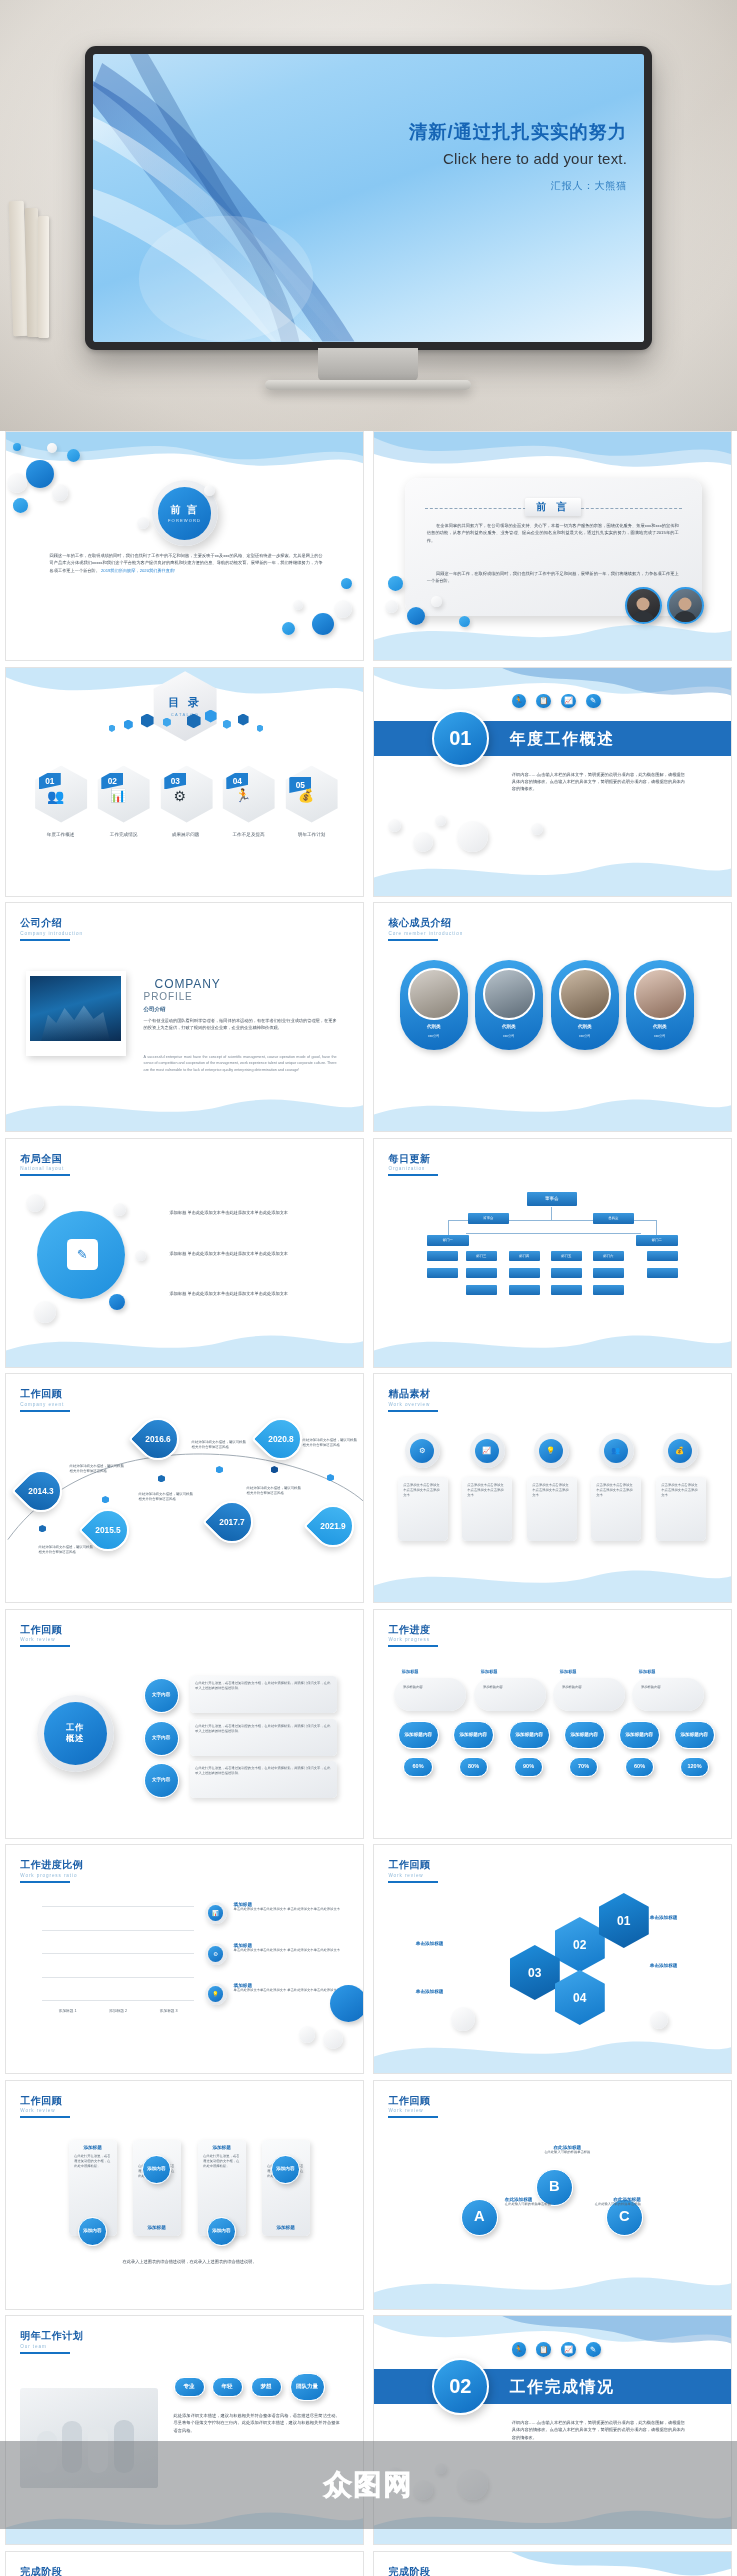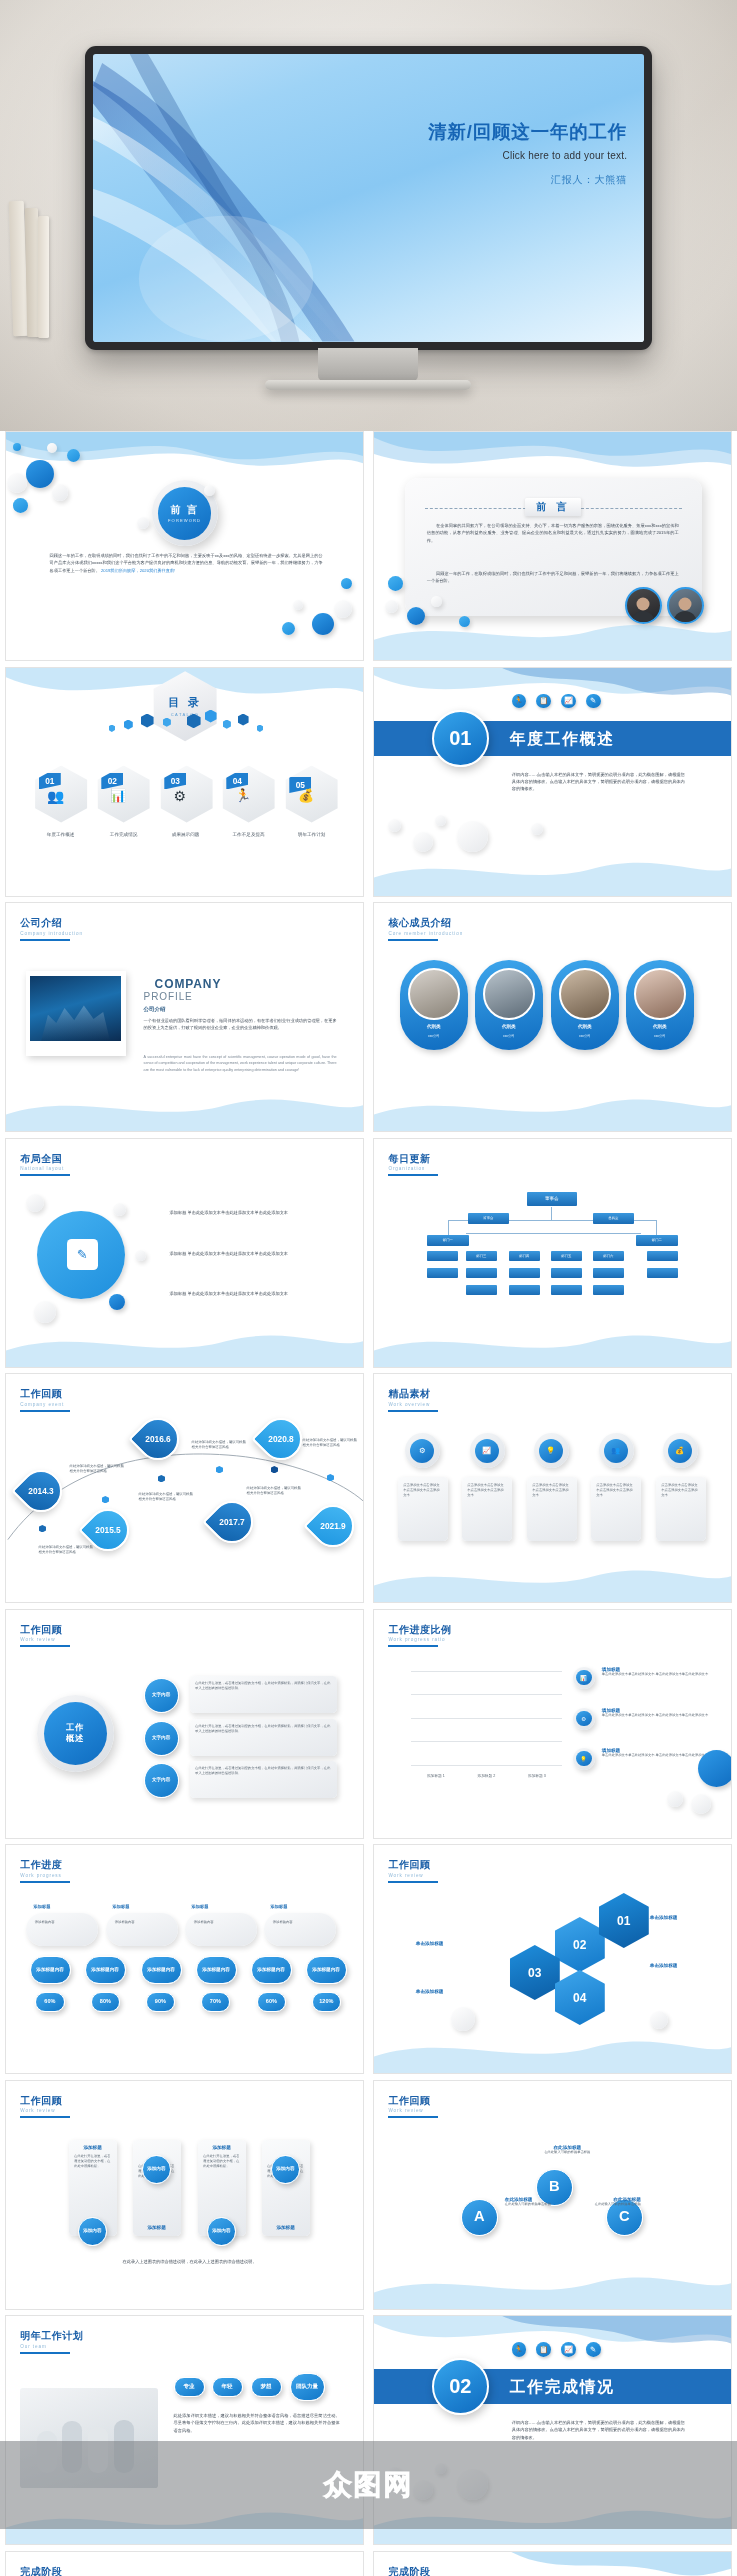--- a/index.html
+++ b/index.html
@@ -46,21 +46,21 @@
   .hero-year{
     font-family:"DejaVu Sans", sans-serif;
     font-weight:bold; font-size:48px; line-height:.95; color:#1665b5;
     letter-spacing:-0.9px;
     text-shadow:0.9px 0.9px 0 rgba(255,255,255,.45);
   }
   .hero-sub{
     font-size:18.4px; font-weight:bold; color:#1665b5; margin-top:1.8px; letter-spacing:0.9px;
   }
   .hero-eng{
-    font-size:10px; color:#30343a; margin-top:6.4px; letter-spacing:0.2px;
+    font-size:15px; color:#30343a; margin-top:6.4px; letter-spacing:0.2px;
   }
   .hero-author{
     font-size:10px; color:#2f7dc0; margin-top:12px; letter-spacing:0.9px;
   }
   .monitor-stand{
     position:absolute; left:318px; top:348px; width:100px; height:33px;
     background:linear-gradient(180deg,#cfcdc9,#a9a7a3);
     border-radius:0 0 5.5px 5.5px;
   }
   .monitor-base{
@@ -294,21 +294,21 @@
           </linearGradient>
         </defs>
         <path d="M0,30 C90,80 130,150 175,205 C215,255 250,300 270,320 L200,320 C170,280 130,225 90,175 C55,130 20,80 0,55 Z" fill="url(#hg)" opacity=".55"></path>
         <path d="M10,10 C100,70 150,140 200,200 C240,250 270,295 285,320 L250,320 C225,280 190,230 150,182 C105,130 50,70 0,35 Z" fill="#1b4fa6" opacity=".35"></path>
         <path d="M0,70 C80,110 140,170 190,215 C230,252 260,290 275,320 L240,320 C215,285 180,240 140,200 C95,155 40,115 0,95 Z" fill="url(#hg2)" opacity=".8"></path>
         <path d="M60,0 C95,60 130,130 165,185 C195,232 215,275 225,320 L205,320 C195,278 175,232 145,185 C110,128 70,62 40,0 Z" fill="#0f3f8d" opacity=".28"></path>
         <path d="M0,150 C60,170 120,210 165,250 C200,282 225,305 240,320 L195,320 C175,300 145,272 110,245 C70,214 25,190 0,180 Z" fill="#ffffff" opacity=".45"></path>
         <ellipse cx="145" cy="250" rx="95" ry="70" fill="#ffffff" opacity=".18"></ellipse>
       </svg>
       <div class="hero-title">
-        <div class="hero-sub">清新/回顾这一年的工作</div>
+        <div class="hero-sub">清新/通过扎扎实实的努力</div>
         <div class="hero-eng">Click here to add your text.</div>
         <div class="hero-author">汇报人：大熊猫</div>
       </div>
     </div>
   </div>
   <div class="monitor-stand"></div>
   <div class="monitor-base"></div>
 </div>
 
 <div class="grid">
@@ -462,21 +462,21 @@
 
   <div class="slide">
     <div class="sl-head">
       <div class="cn">公司介绍</div>
       <div class="en">Company introduction</div>
       <div class="rule"></div>
     </div>
     <div class="photo-frame">
         <div class="photo-inner"></div>
       </div>
-    <div style="position:absolute;left:138px;top:74px;font-size:12px;font-weight:bold;color:#2f5d86;letter-spacing:0.9px;padding-left:11px;">COMPANY</div>
+    <div style="position:absolute;left:138px;top:74px;font-size:12px;font-weight:normal;color:#2f5d86;letter-spacing:0.9px;padding-left:11px;">COMPANY</div>
     <div style="position:absolute;left:138px;top:88px;font-size:10px;color:#6f8598;letter-spacing:0.9px;">PROFILE</div>
     <div style="position:absolute;left:138px;top:103px;font-size:5.5px;font-weight:bold;color:#2f5d86;">公司介绍</div>
     <div class="body-text" style="left:138px;top:114px;width:193px;">一个有创业运动的团队看到科学管理者，做同伴的本运动的，有在学者们创业行业成功的管理层，在更多的投资上为之提供，打破了规则的创业企业家，企业的企业精神和价值观。</div>
     <div class="body-text" style="left:138px;top:151px;width:193px;font-size:3.7px;color:#7b8794;">A successful enterprise must have the concept of scientific management, coarse operation mode of good, have the sense of competition and cooperation of the management, work experience talent and unique corporate culture. There are the most vulnerable to the lack of enterprise quality enterprising determination and courage!</div>
     <div class="wave-bot">
       <svg viewBox="0 0 390 62" preserveAspectRatio="none">
           <path d="M0,44 C80,18 160,56 240,34 C310,16 356,44 390,34 L390,62 L0,62 Z" fill="#9fd3f4" opacity=".5"></path>
         </svg>
     </div>
   </div>
@@ -687,20 +687,80 @@
     <div class="card-soft" style="left:184px;top:109px;width:147px;height:37px;">
       <div class="mini-body" style="padding:5.5px;">在此处打开在这里，或者通过复制您的文本框，在此处中选择粘贴，并选择只保留文字，在此录入上述图表的综合描述说明。</div>
       </div>
     <div class="card-soft" style="left:184px;top:151px;width:147px;height:37px;">
       <div class="mini-body" style="padding:5.5px;">在此处打开在这里，或者通过复制您的文本框，在此处中选择粘贴，并选择只保留文字，在此录入上述图表的综合描述说明。</div>
       </div>
   </div>
 
   <div class="slide">
     <div class="sl-head">
+      <div class="cn">工作进度</div>
+      <div class="en">Work progress</div>
+      <div class="rule"></div>
+    </div>
+    <div style="position:absolute;left:28px;top:59px;font-size:4.2px;font-weight:bold;color:#1b6cb5;">添加标题</div>
+    <div style="position:absolute;left:107px;top:59px;font-size:4.2px;font-weight:bold;color:#1b6cb5;">添加标题</div>
+    <div style="position:absolute;left:186px;top:59px;font-size:4.2px;font-weight:bold;color:#1b6cb5;">添加标题</div>
+    <div style="position:absolute;left:265px;top:59px;font-size:4.2px;font-weight:bold;color:#1b6cb5;">添加标题</div>
+    <div class="card-soft" style="left:20px;top:68px;width:72px;height:33px;border-radius:16.6px;">
+      <div class="mini-body" style="padding:7.4px 9.2px;">添加标题内容</div>
+      </div>
+    <div class="card-soft" style="left:100px;top:68px;width:72px;height:33px;border-radius:16.6px;">
+      <div class="mini-body" style="padding:7.4px 9.2px;">添加标题内容</div>
+      </div>
+    <div class="card-soft" style="left:179px;top:68px;width:72px;height:33px;border-radius:16.6px;">
+      <div class="mini-body" style="padding:7.4px 9.2px;">添加标题内容</div>
+      </div>
+    <div class="card-soft" style="left:258px;top:68px;width:72px;height:33px;border-radius:16.6px;">
+      <div class="mini-body" style="padding:7.4px 9.2px;">添加标题内容</div>
+      </div>
+    <div class="round-btn" style="left:24px;top:111px;width:41px;height:28px;border-radius:14px;background:linear-gradient(150deg,#3ea6ec,#1177c8);">
+        <span>添加标题内容</span>
+      </div>
+    <div class="round-btn" style="left:79px;top:111px;width:41px;height:28px;border-radius:14px;">
+        <span>添加标题内容</span>
+      </div>
+    <div class="round-btn" style="left:135px;top:111px;width:41px;height:28px;border-radius:14px;">
+        <span>添加标题内容</span>
+      </div>
+    <div class="round-btn" style="left:190px;top:111px;width:41px;height:28px;border-radius:14px;">
+        <span>添加标题内容</span>
+      </div>
+    <div class="round-btn" style="left:245px;top:111px;width:41px;height:28px;border-radius:14px;">
+        <span>添加标题内容</span>
+      </div>
+    <div class="round-btn" style="left:300px;top:111px;width:41px;height:28px;border-radius:14px;">
+        <span>添加标题内容</span>
+      </div>
+    <div class="round-btn" style="left:29.5px;top:147px;width:29.5px;height:20px;border-radius:10px;font-size:5.5px;">
+        <span>60%</span>
+      </div>
+    <div class="round-btn" style="left:85px;top:147px;width:29.5px;height:20px;border-radius:10px;font-size:5.5px;">
+        <span>80%</span>
+      </div>
+    <div class="round-btn" style="left:140px;top:147px;width:29.5px;height:20px;border-radius:10px;font-size:5.5px;">
+        <span>90%</span>
+      </div>
+    <div class="round-btn" style="left:195px;top:147px;width:29.5px;height:20px;border-radius:10px;font-size:5.5px;">
+        <span>70%</span>
+      </div>
+    <div class="round-btn" style="left:251px;top:147px;width:29.5px;height:20px;border-radius:10px;font-size:5.5px;">
+        <span>60%</span>
+      </div>
+    <div class="round-btn" style="left:306px;top:147px;width:29.5px;height:20px;border-radius:10px;font-size:5.5px;">
+        <span>120%</span>
+      </div>
+  </div>
+
+  <div class="slide">
+    <div class="sl-head">
       <div class="cn">工作进度比例</div>
       <div class="en">Work progress ratio</div>
       <div class="rule"></div>
     </div>
     <div class="chart-wrap">
       <div class="chart-grid">
         <div class="gl" style="top:0%"></div>
           <div class="gl" style="top:25%"></div>
         <div class="gl" style="top:50%"></div>
           <div class="gl" style="top:75%"></div>
@@ -747,80 +807,20 @@
       <div class="mini-title">填加标题</div>
       <div class="mini-body">单击此处添加文本单击此处添加文本 单击此处添加文本单击此处添加文本</div>
     </div>
     <div class="bub bub-b" style="left:324px;top:140px;width:37px;height:37px;"></div>
     <div class="bub bub-w" style="left:293px;top:181px;width:16.6px;height:16.6px;"></div>
     <div class="bub bub-w" style="left:317px;top:184px;width:20px;height:20px;"></div>
   </div>
 
   <div class="slide">
     <div class="sl-head">
-      <div class="cn">工作进度</div>
-      <div class="en">Work progress</div>
-      <div class="rule"></div>
-    </div>
-    <div style="position:absolute;left:28px;top:59px;font-size:4.2px;font-weight:bold;color:#1b6cb5;">添加标题</div>
-    <div style="position:absolute;left:107px;top:59px;font-size:4.2px;font-weight:bold;color:#1b6cb5;">添加标题</div>
-    <div style="position:absolute;left:186px;top:59px;font-size:4.2px;font-weight:bold;color:#1b6cb5;">添加标题</div>
-    <div style="position:absolute;left:265px;top:59px;font-size:4.2px;font-weight:bold;color:#1b6cb5;">添加标题</div>
-    <div class="card-soft" style="left:20px;top:68px;width:72px;height:33px;border-radius:16.6px;">
-      <div class="mini-body" style="padding:7.4px 9.2px;">添加标题内容</div>
-      </div>
-    <div class="card-soft" style="left:100px;top:68px;width:72px;height:33px;border-radius:16.6px;">
-      <div class="mini-body" style="padding:7.4px 9.2px;">添加标题内容</div>
-      </div>
-    <div class="card-soft" style="left:179px;top:68px;width:72px;height:33px;border-radius:16.6px;">
-      <div class="mini-body" style="padding:7.4px 9.2px;">添加标题内容</div>
-      </div>
-    <div class="card-soft" style="left:258px;top:68px;width:72px;height:33px;border-radius:16.6px;">
-      <div class="mini-body" style="padding:7.4px 9.2px;">添加标题内容</div>
-      </div>
-    <div class="round-btn" style="left:24px;top:111px;width:41px;height:28px;border-radius:14px;background:linear-gradient(150deg,#3ea6ec,#1177c8);">
-        <span>添加标题内容</span>
-      </div>
-    <div class="round-btn" style="left:79px;top:111px;width:41px;height:28px;border-radius:14px;">
-        <span>添加标题内容</span>
-      </div>
-    <div class="round-btn" style="left:135px;top:111px;width:41px;height:28px;border-radius:14px;">
-        <span>添加标题内容</span>
-      </div>
-    <div class="round-btn" style="left:190px;top:111px;width:41px;height:28px;border-radius:14px;">
-        <span>添加标题内容</span>
-      </div>
-    <div class="round-btn" style="left:245px;top:111px;width:41px;height:28px;border-radius:14px;">
-        <span>添加标题内容</span>
-      </div>
-    <div class="round-btn" style="left:300px;top:111px;width:41px;height:28px;border-radius:14px;">
-        <span>添加标题内容</span>
-      </div>
-    <div class="round-btn" style="left:29.5px;top:147px;width:29.5px;height:20px;border-radius:10px;font-size:5.5px;">
-        <span>60%</span>
-      </div>
-    <div class="round-btn" style="left:85px;top:147px;width:29.5px;height:20px;border-radius:10px;font-size:5.5px;">
-        <span>80%</span>
-      </div>
-    <div class="round-btn" style="left:140px;top:147px;width:29.5px;height:20px;border-radius:10px;font-size:5.5px;">
-        <span>90%</span>
-      </div>
-    <div class="round-btn" style="left:195px;top:147px;width:29.5px;height:20px;border-radius:10px;font-size:5.5px;">
-        <span>70%</span>
-      </div>
-    <div class="round-btn" style="left:251px;top:147px;width:29.5px;height:20px;border-radius:10px;font-size:5.5px;">
-        <span>60%</span>
-      </div>
-    <div class="round-btn" style="left:306px;top:147px;width:29.5px;height:20px;border-radius:10px;font-size:5.5px;">
-        <span>120%</span>
-      </div>
-  </div>
-
-  <div class="slide">
-    <div class="sl-head">
       <div class="cn">工作回顾</div>
       <div class="en">Work review</div>
       <div class="rule"></div>
     </div>
     <div class="hex" style="left:181px;top:72px;width:50px;height:55px;background:linear-gradient(160deg,#3ea6ec,#1177c8);display:flex;align-items:center;justify-content:center;color:#fff;font-size:12px;font-weight:bold;">
         <span>02</span>
       </div>
     <div class="hex" style="left:225px;top:48px;width:50px;height:55px;background:linear-gradient(160deg,#1f8fdd,#0b5ca4);display:flex;align-items:center;justify-content:center;color:#fff;font-size:12px;font-weight:bold;">
         <span>01</span>
       </div>

